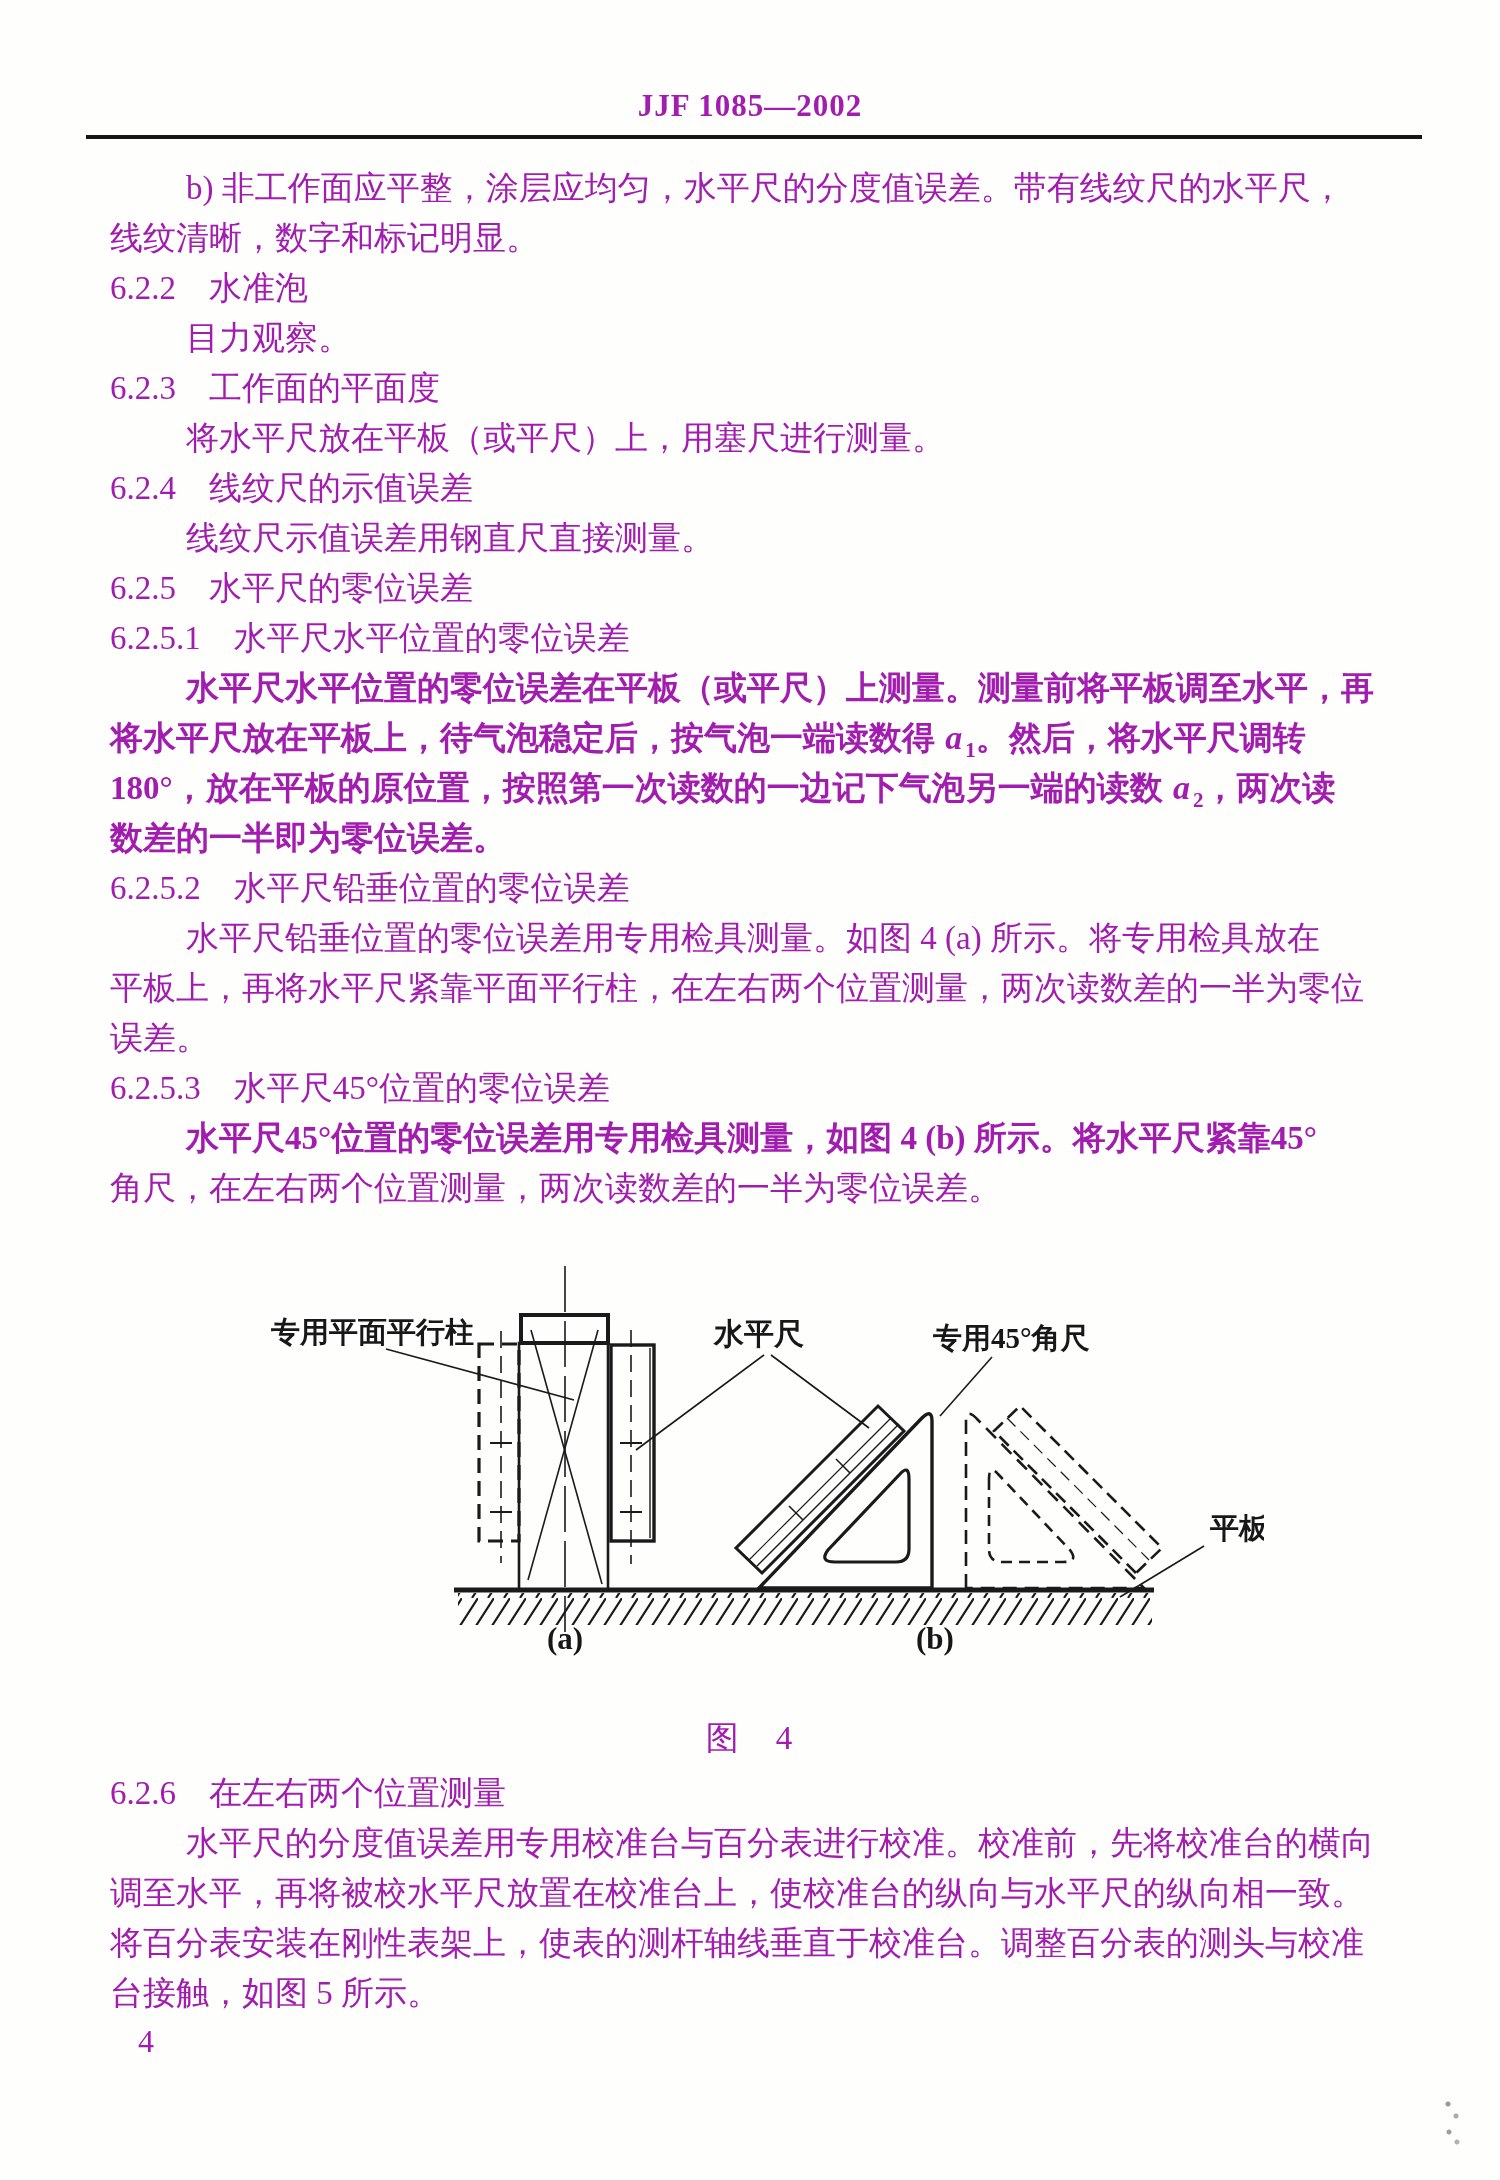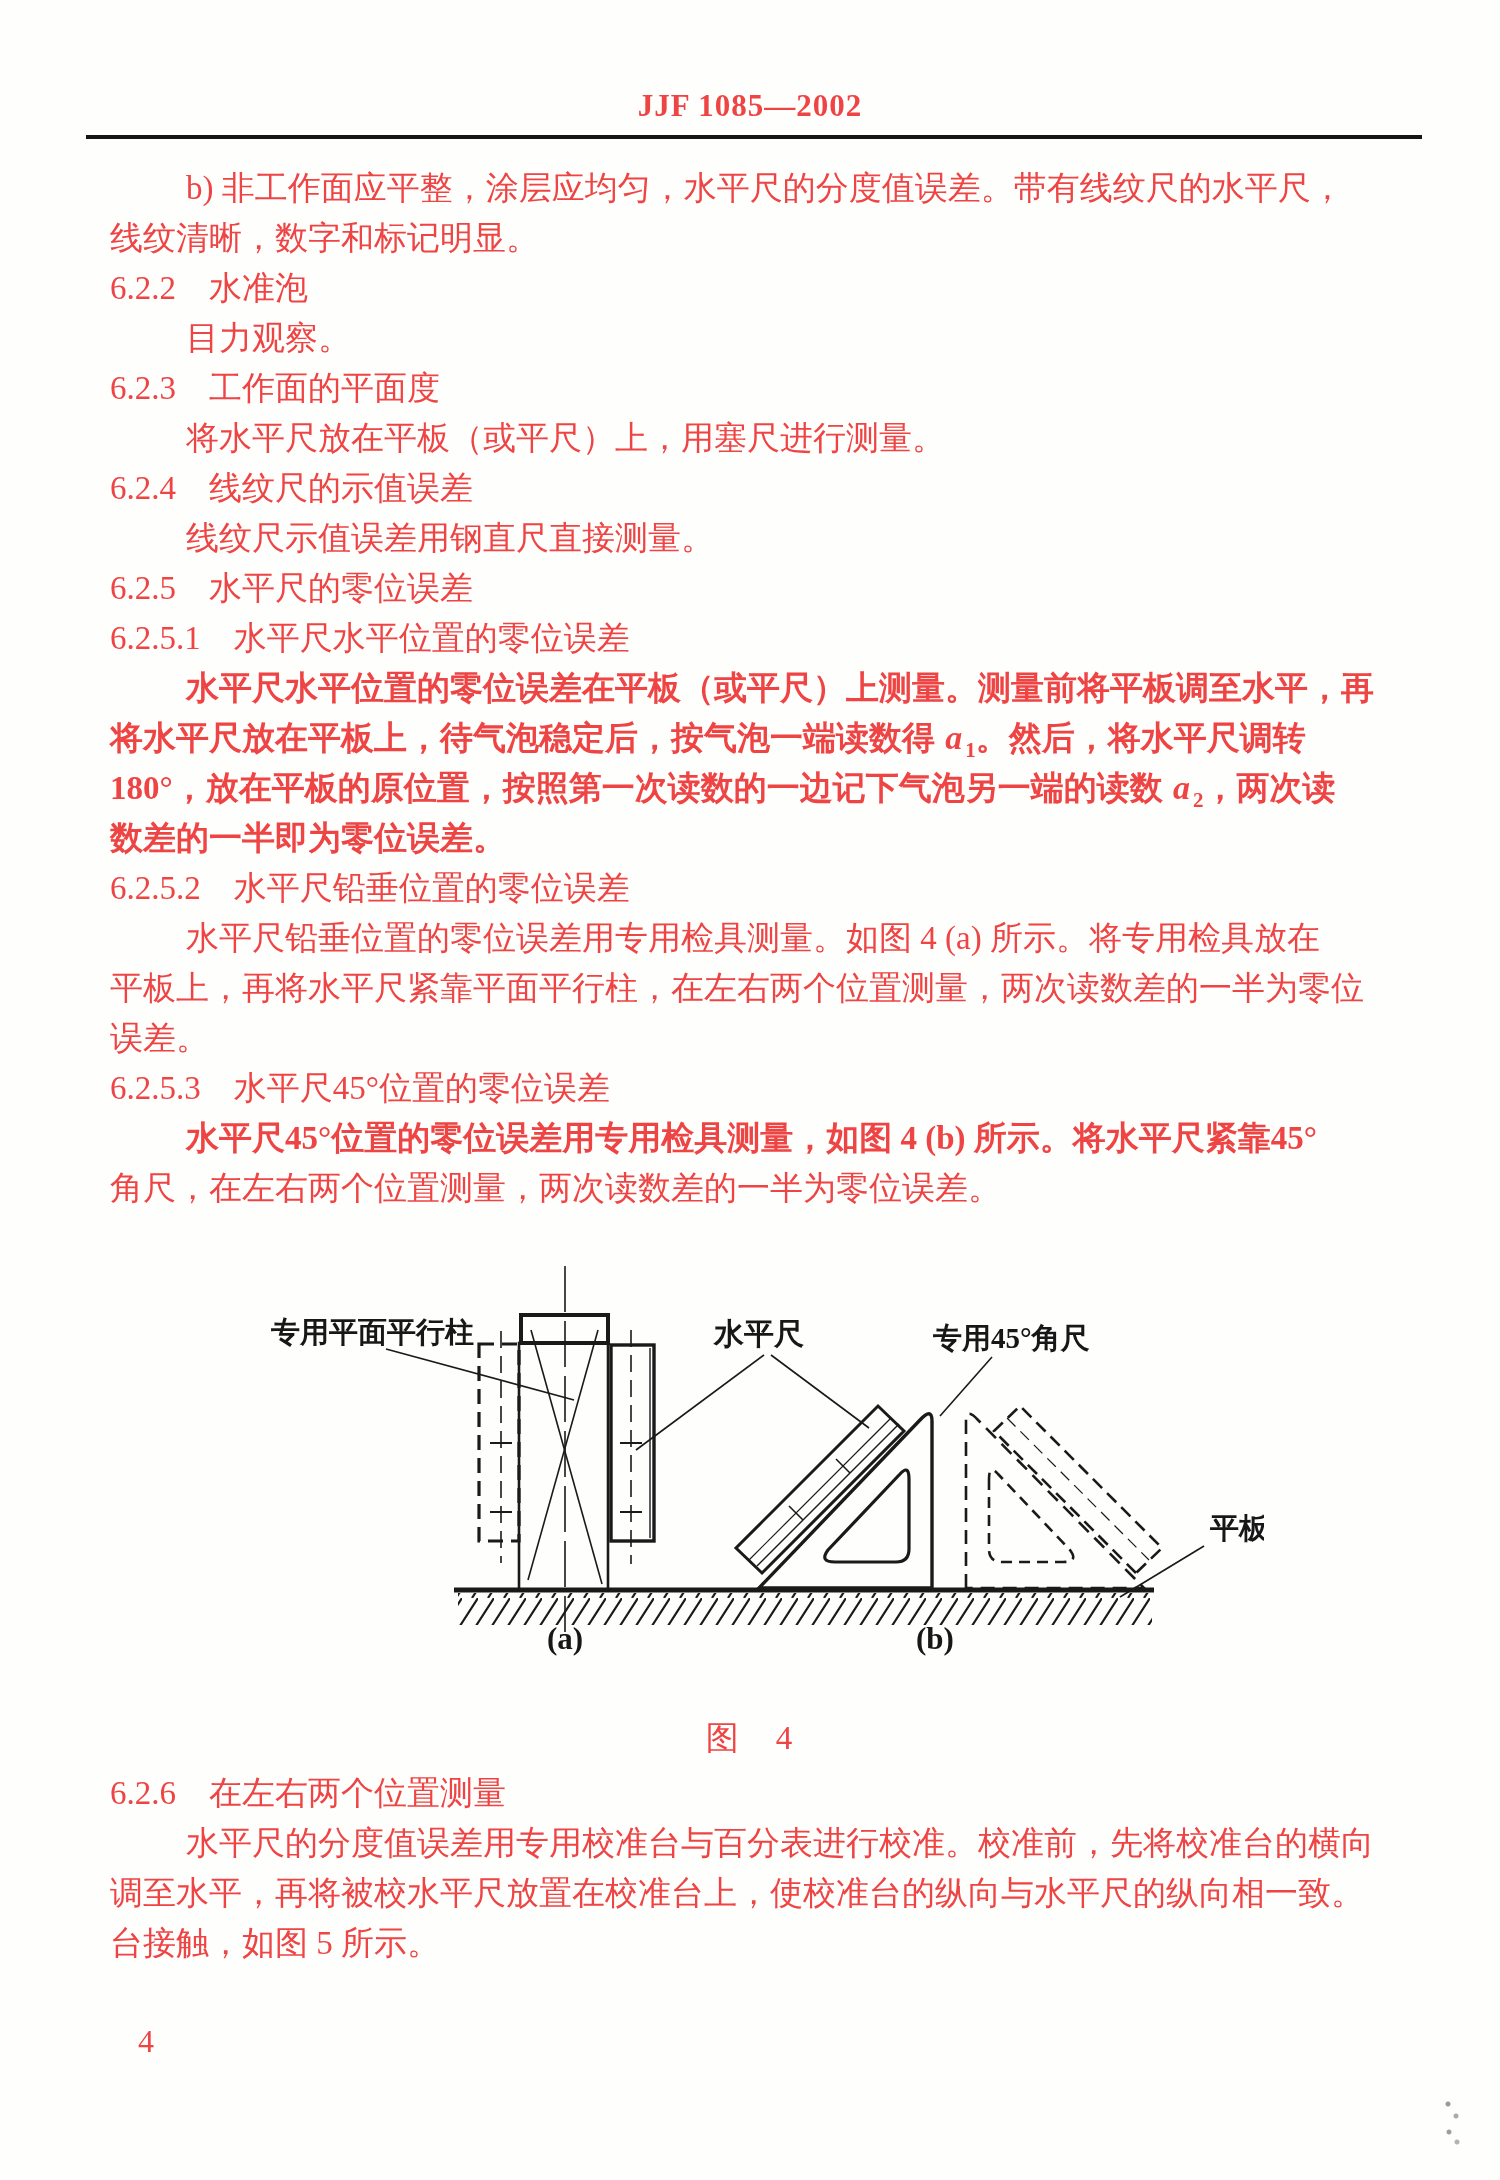--- a/index.html
+++ b/index.html
@@ -4,21 +4,21 @@
 <style>
   * { box-sizing: border-box; margin: 0; padding: 0; }
   html, body { background: #ffffff; }
   .page {
     position: relative;
     width: 1500px;
     height: 2180px;
     background: #fefefd;
     overflow: hidden;
     font-family: "Liberation Serif", "DejaVu Serif", serif;
-    color: #ef4444;
+    color: #a21caf;
   }
   .header {
     position: absolute;
     top: 88px; left: 0;
     width: 100%;
     text-align: center;
     font-size: 31px;
     font-weight: bold;
     letter-spacing: 1px;
   }
@@ -169,19 +169,20 @@
       <text x="921" y="1649" font-size="31" text-anchor="middle">(b)</text>
     </svg>
   </div>
 
   <div class="caption">图　4</div>
 
   <div class="block block2">
     <div class="line">6.2.6　在左右两个位置测量</div>
     <div class="line indent">水平尺的分度值误差用专用校准台与百分表进行校准。校准前，先将校准台的横向</div>
     <div class="line">调至水平，再将被校水平尺放置在校准台上，使校准台的纵向与水平尺的纵向相一致。</div>
+    <div class="line">将百分表安装在刚性表架上，使表的测杆轴线垂直于校准台。调整百分表的测头与校准</div>
     <div class="line">台接触，如图 5 所示。</div>
   </div>
 
   <div class="pagenum">4</div>
   <div class="scan-noise"></div>
 
 </div>
 
 </body></html>

